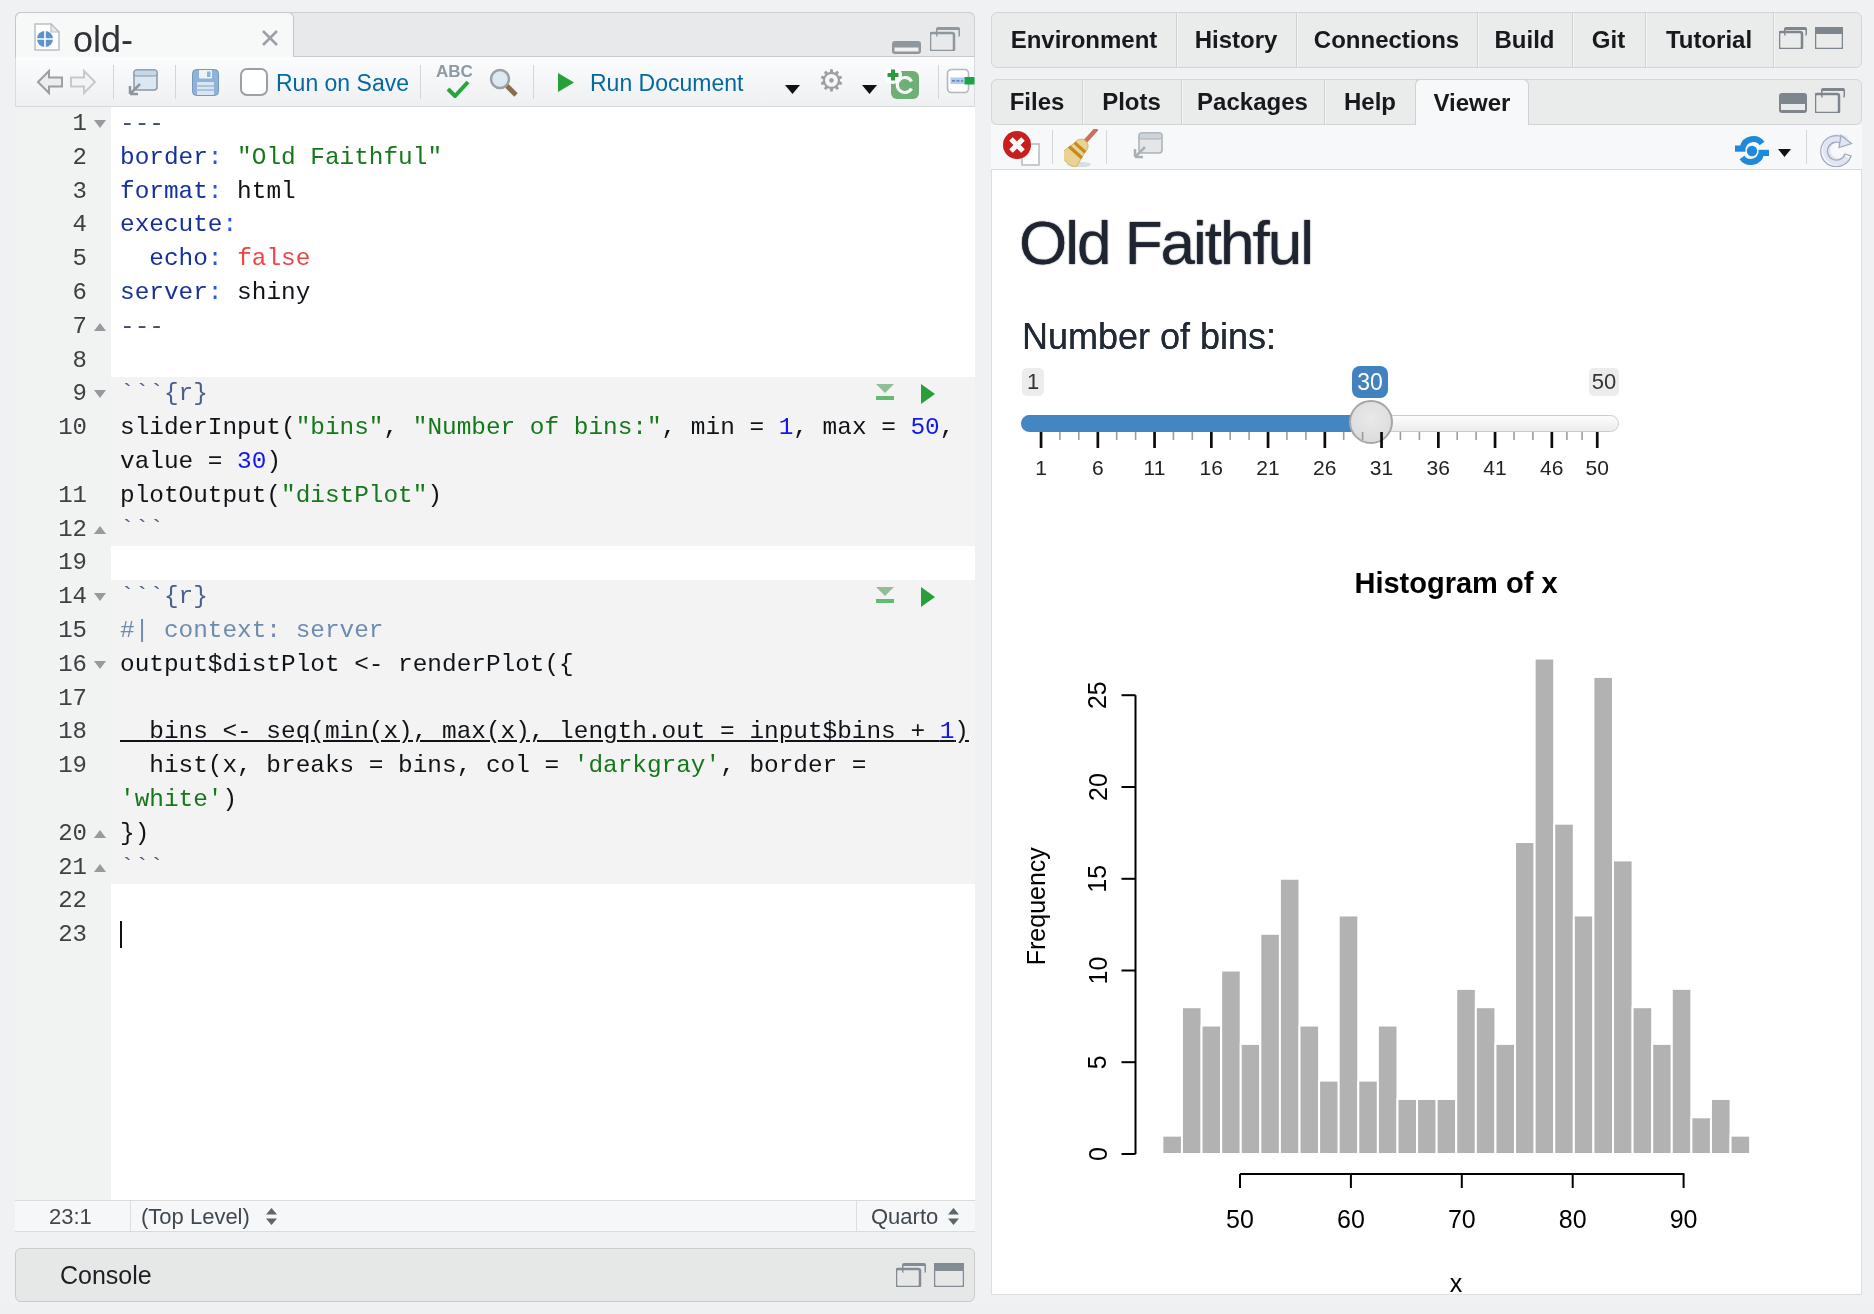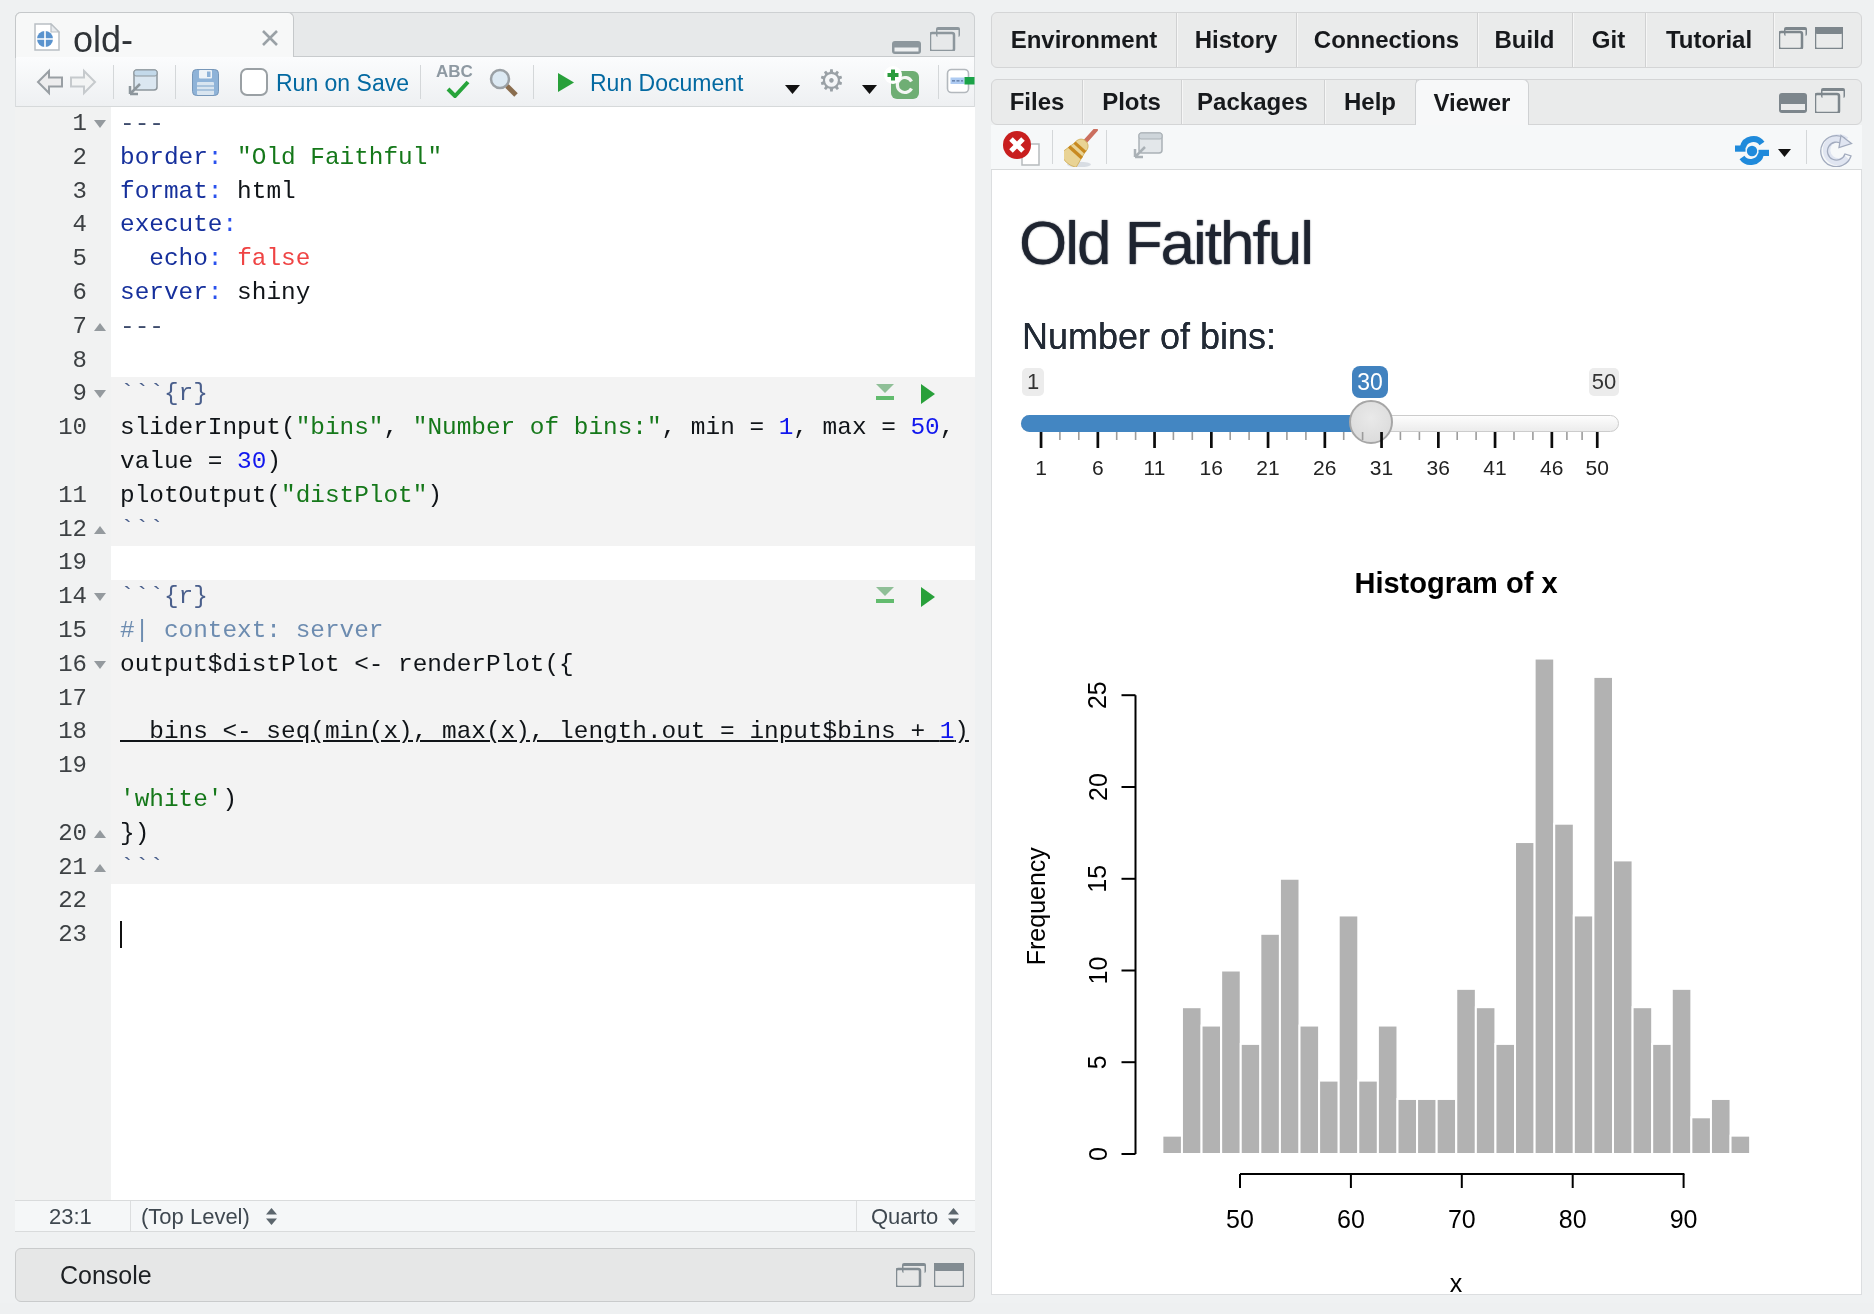--- a/index.html
+++ b/index.html
@@ -187,20 +187,21 @@
     <div class="crow" style="top:270.4px;"><span class="fe">```{r}</span></div>
     <div class="crow" style="top:304.2px;">sliderInput(<span class="st">"bins"</span>, <span class="st">"Number of bins:"</span>, min = <span class="nu">1</span>, max = <span class="nu">50</span>,</div>
     <div class="crow" style="top:338.0px;">value = <span class="nu">30</span>)</div>
     <div class="crow" style="top:371.8px;">plotOutput(<span class="st">"distPlot"</span>)</div>
     <div class="crow" style="top:405.6px;"><span class="fe">```</span></div>
     <div class="crow" style="top:439.4px;"></div>
     <div class="crow" style="top:473.2px;"><span class="fe">```{r}</span></div>
     <div class="crow" style="top:507.0px;"><span class="pi">#| context: server</span></div>
     <div class="crow" style="top:540.8px;">output$distPlot &lt;- renderPlot({</div>
     <div class="crow" style="top:608.4px;text-decoration:underline;">  bins &lt;- seq(min(x), max(x), length.out = input$bins + <span class="nu">1</span>)</div>
+    <div class="crow" style="top:642.2px;">  hist(x, breaks = bins, col = <span class="st">'darkgray'</span>, border =</div>
     <div class="crow" style="top:676.0px;"><span class="st">'white'</span>)</div>
     <div class="crow" style="top:709.8px;">})</div>
     <div class="crow" style="top:743.6px;"><span class="fe">```</span></div>
     <div class="crow" style="top:777.4px;"></div>
     <div class="crow" style="top:811.2px;"></div>
     <svg class="abs" style="left:762px;top:276px;" width="24" height="22" viewBox="0 0 24 22">
       <path d="M3 1 L21 1 L12 10 Z" fill="#8fbf97"></path>
       <rect x="3" y="13" width="18" height="4" fill="#62bb6e"></rect>
     </svg>
     <svg class="abs" style="left:808px;top:276px;" width="18" height="22" viewBox="0 0 18 22">

